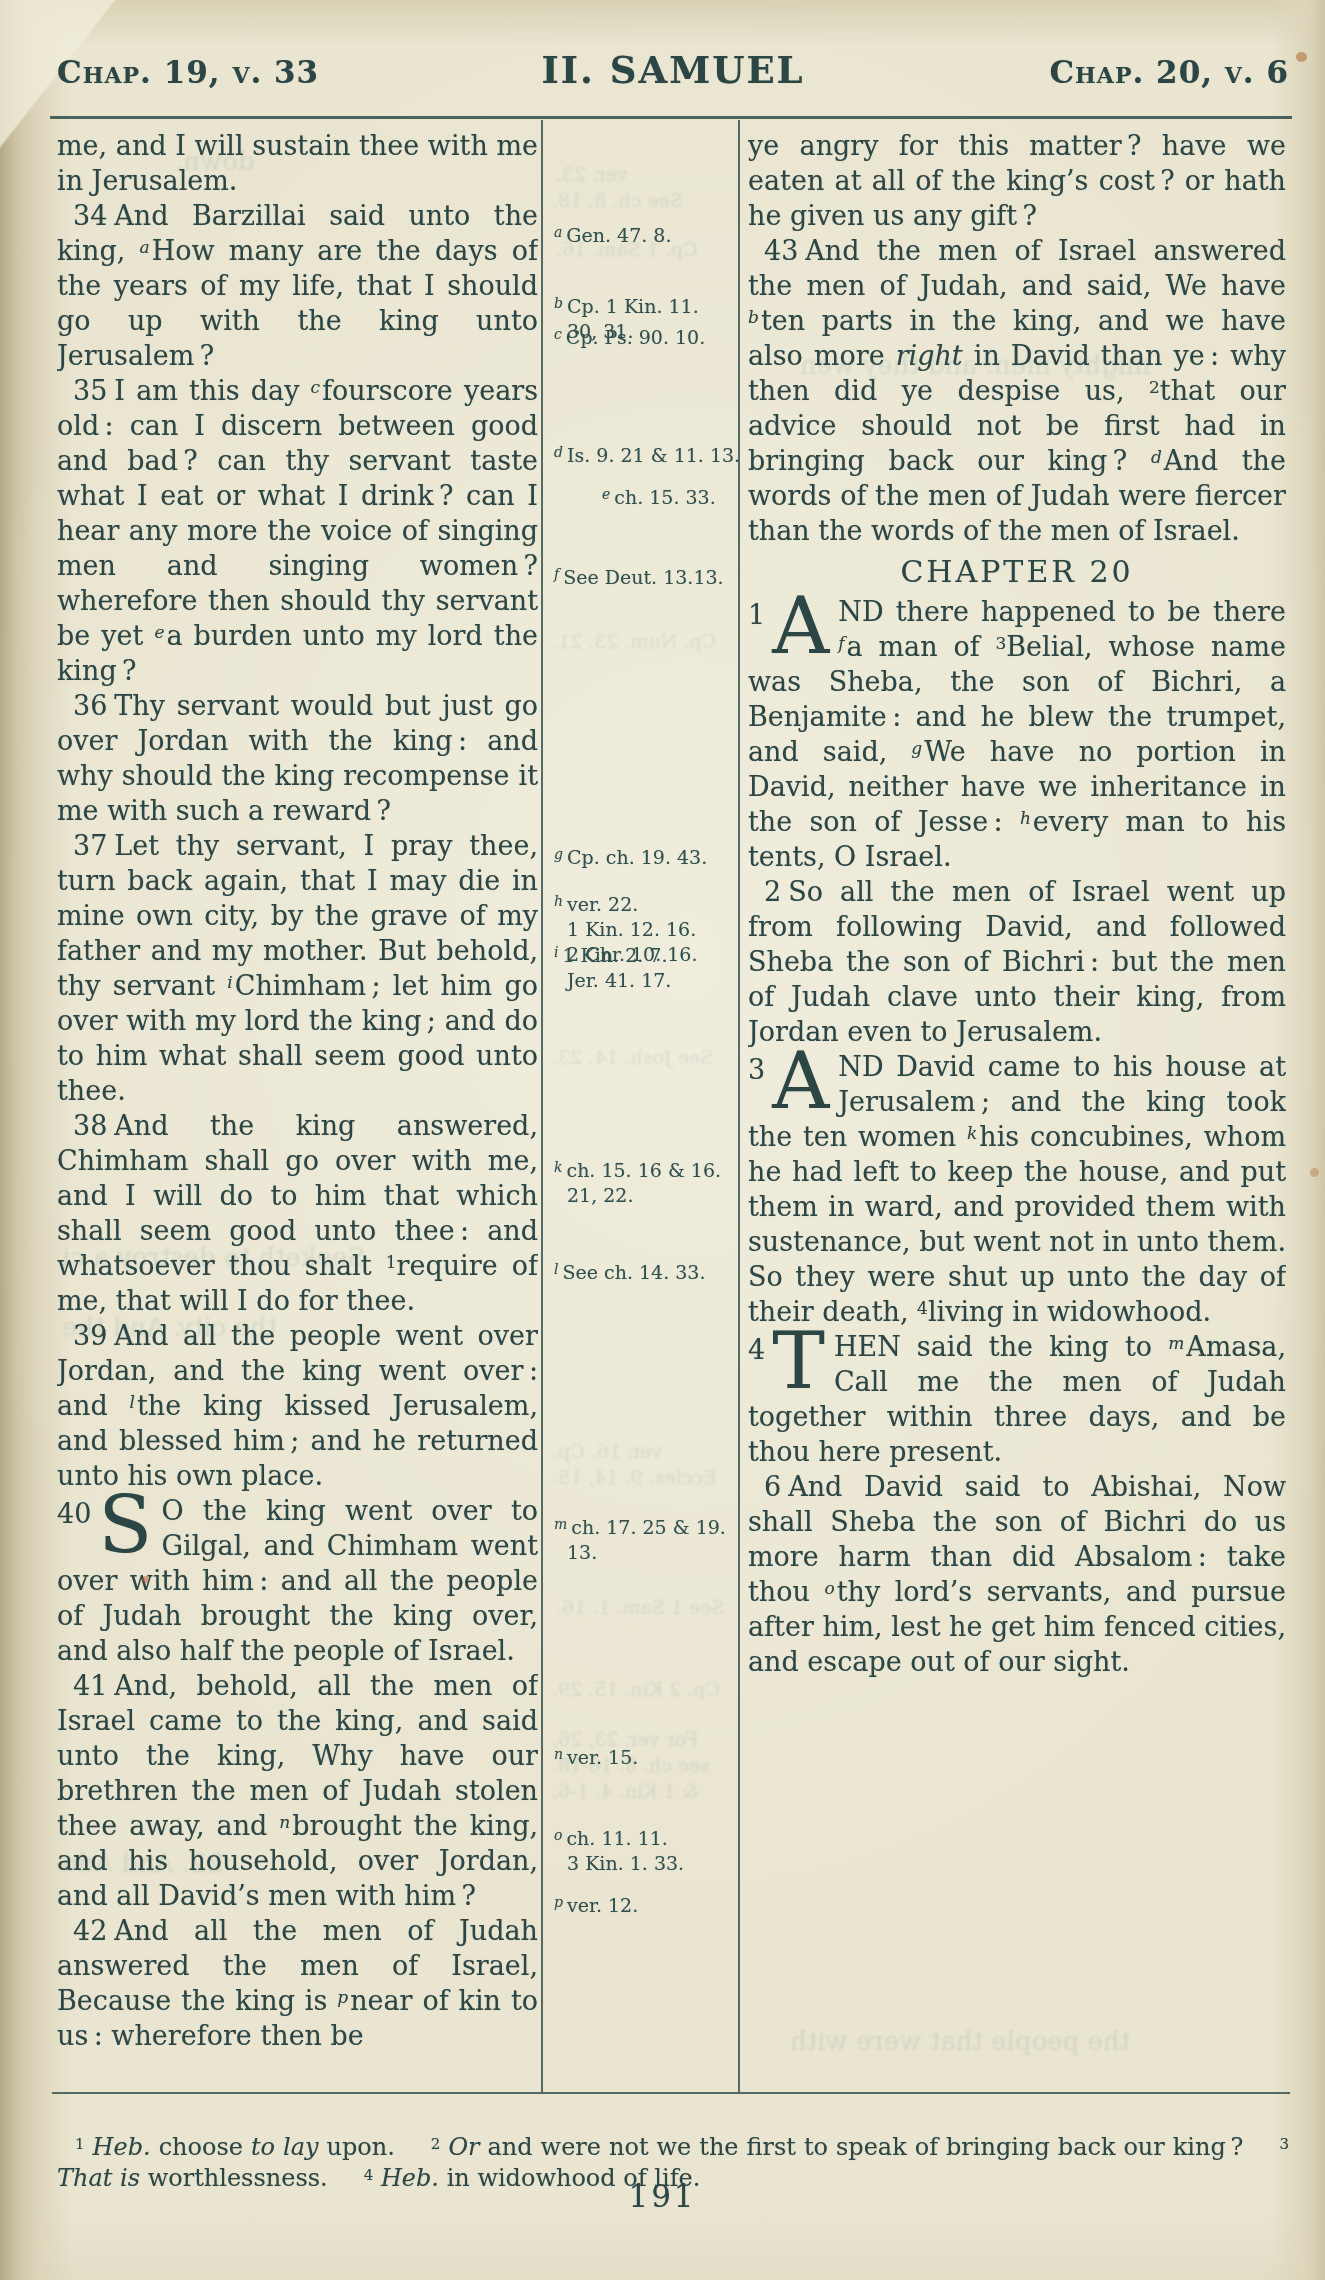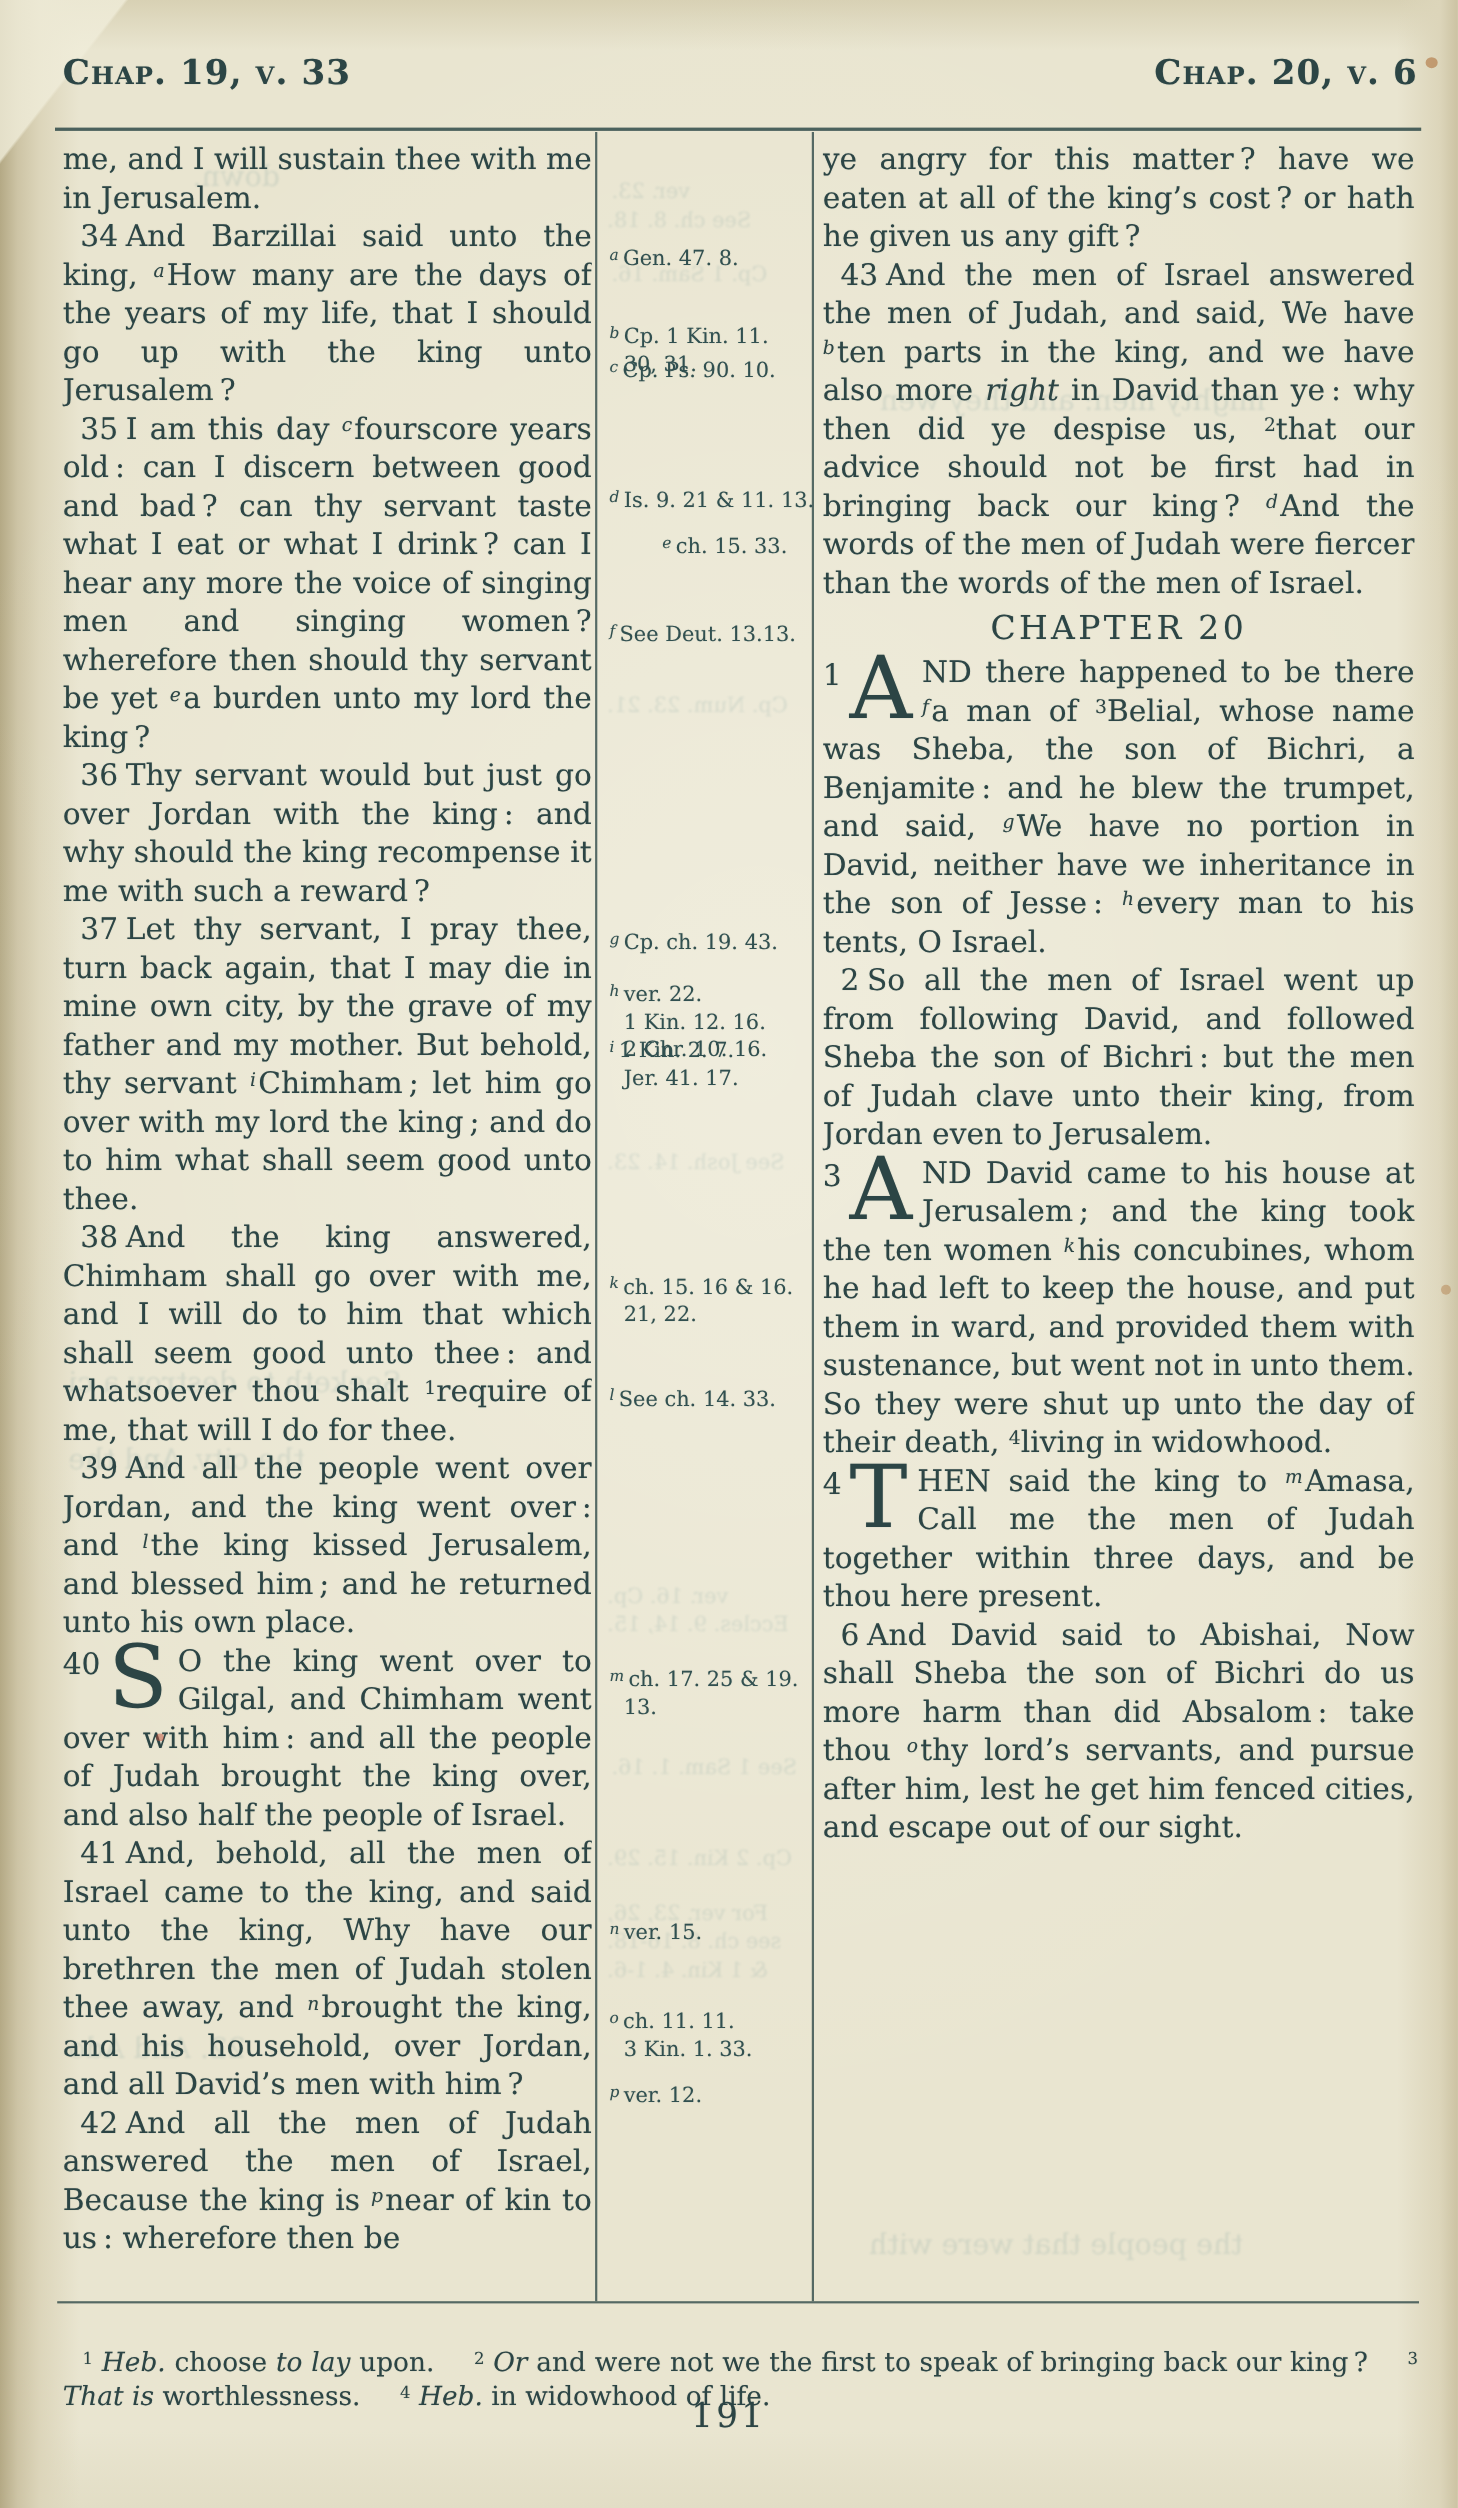--- a/index.html
+++ b/index.html
@@ -80,20 +80,21 @@
       <span class="bleed" style="left: 552px; top: 1678px; font-size: 19px;">Cp. 2 Kin. 15. 29.</span>
       <span class="bleed" style="left: 552px; top: 1728px; font-size: 19px;">For ver. 23, 26,</span>
       <span class="bleed" style="left: 552px; top: 1754px; font-size: 19px;">see ch. 8. 16-18.</span>
       <span class="bleed" style="left: 552px; top: 1780px; font-size: 19px;">&amp; 1 Kin. 4. 1-6.</span>
       <span class="bleed" style="left: 62px; top: 1848px; font-size: 26px;">22. And Ado</span>
       <span class="bleed" style="left: 790px; top: 2026px; font-size: 26px;">the people that were with</span>
     </div>
 
   <div class="hdr">
     <div class="hl">Chap. 19, v. 33</div>
+    <div class="hc">II. SAMUEL</div>
     <div class="hr">Chap. 20, v. 6</div>
   </div>
 
   <div class="rule-h"></div>
   <div class="vrule" id="vr1"></div>
   <div class="vrule" id="vr2"></div>
 
   <div class="col" id="leftcol">
       <p class="verse cont"><span>me, and I will sustain thee with me in Jerusalem.</span></p>
       <p class="verse"><span class="vnum">34</span><span>And Barzillai said unto the king, </span><span class="sup it">a</span><span>How many are the days of the years of my life, that I should go up with the king unto Jerusalem ?</span></p>

